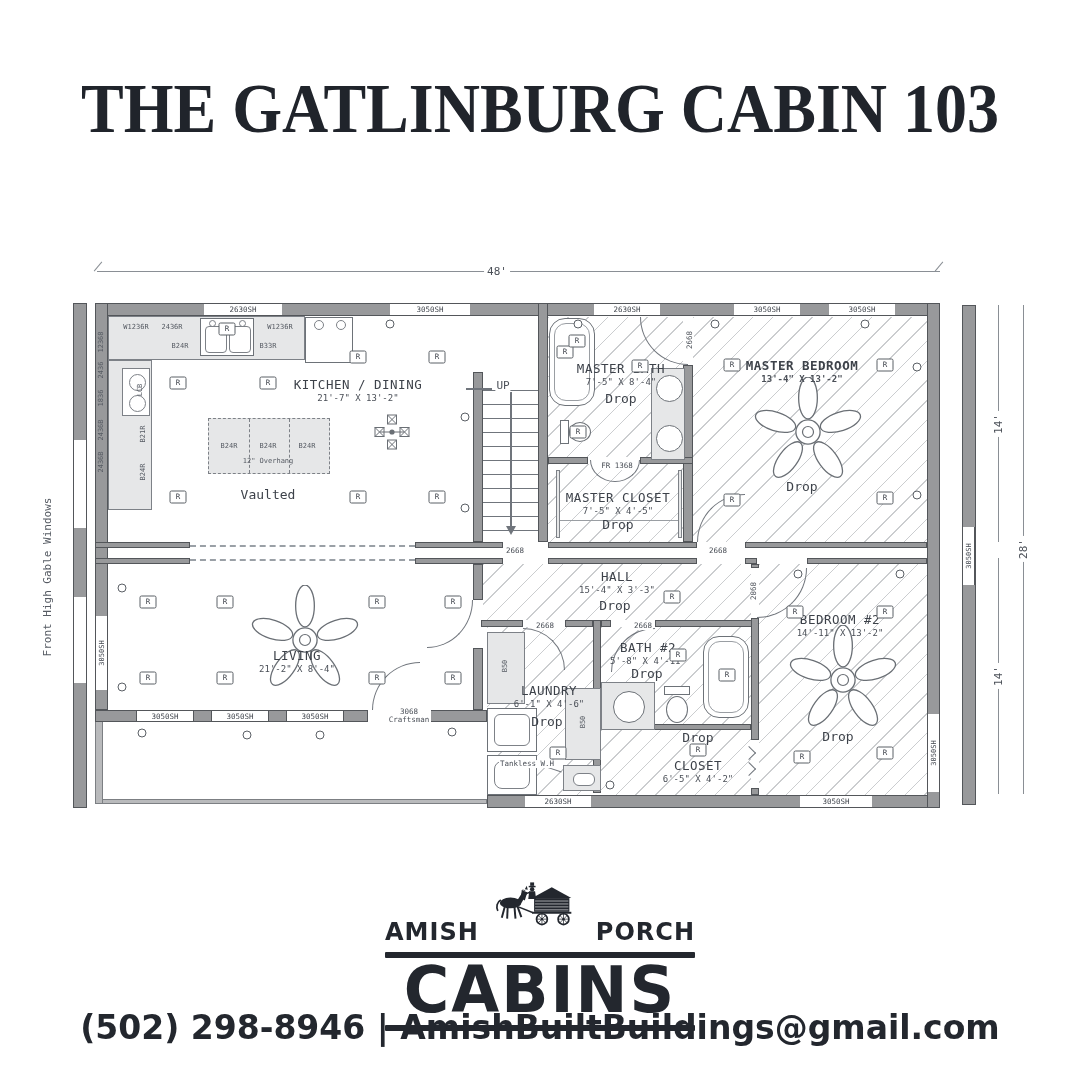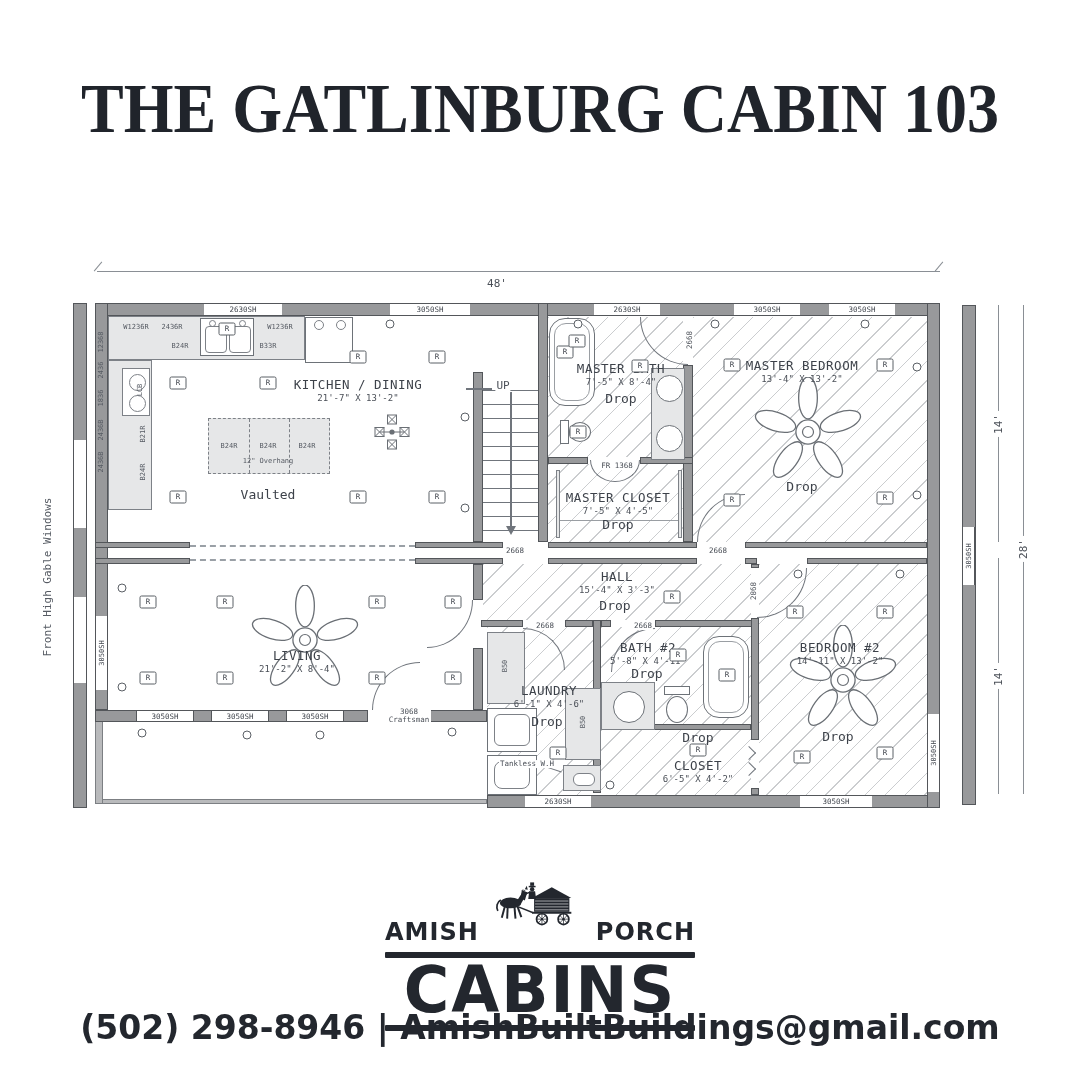--- a/index.html
+++ b/index.html
@@ -199,21 +199,21 @@
     </div>
     <div class="appl" style="left:664px;top:686px;width:26px;height:9px;"></div>
     <div class="appl" style="left:666px;top:696px;width:22px;height:27px;border-radius:50%;"></div>
     <div class="appl" style="left:703px;top:636px;width:46px;height:82px;border-radius:16px;">
       <div style="position:absolute;left:4px;top:4px;right:4px;bottom:4px;border:1px solid #9a9ea3;border-radius:12px;"></div>
     </div>
 
     <div class="dimline" style="left:97px;top:271px;width:843px;height:1px;"></div>
     <div class="dimline" style="left:92px;top:266px;width:12px;height:1px;transform:rotate(-50deg);"></div>
     <div class="dimline" style="left:933px;top:266px;width:12px;height:1px;transform:rotate(-50deg);"></div>
-    <div class="dimlbl" style="left:497px;top:283px;">48'</div>
+    <div class="dimlbl" style="left:497px;top:271px;">48'</div>
     <div class="dimline" style="left:998px;top:305px;width:1px;height:237px;"></div>
     <div class="dimlbl rot" style="left:998px;top:424px;">14'</div>
     <div class="dimline" style="left:998px;top:558px;width:1px;height:236px;"></div>
     <div class="dimlbl rot" style="left:998px;top:676px;">14'</div>
     <div class="dimline" style="left:1023px;top:305px;width:1px;height:489px;"></div>
     <div class="dimlbl rot" style="left:1023px;top:549px;">28'</div>
     <div class="sidenote" style="left:47px;top:577px;">Front High Gable Windows</div>
 
     <div class="rlabel" style="left:358px;top:377px;">
       <div class="rname">KITCHEN / DINING</div>
@@ -226,21 +226,21 @@
       <div class="rdims">7'-5" X 8'-4"</div>
     </div>
     <div class="rnote" style="left:621px;top:391px;">Drop</div>
 
     <div class="rlabel" style="left:618px;top:490px;">
       <div class="rname">MASTER CLOSET</div>
       <div class="rdims">7'-5" X 4'-5"</div>
     </div>
     <div class="rnote" style="left:618px;top:517px;">Drop</div>
 
-    <div class="rlabel" style="left:802px;top:358px;">
+    <div class="rlabel" style="left:802px;top:358px;font-weight:bold;">
       <div class="rname">MASTER BEDROOM</div>
       <div class="rdims">13'-4" X 13'-2"</div>
     </div>
     <div class="rnote" style="left:802px;top:479px;">Drop</div>
 
     <div class="rlabel" style="left:297px;top:648px;">
       <div class="rname">LIVING</div>
       <div class="rdims">21'-2" X 8'-4"</div>
     </div>
 
@@ -261,21 +261,21 @@
       <div class="rdims">5'-8" X 4'-11"</div>
     </div>
     <div class="rnote" style="left:647px;top:666px;">Drop</div>
 
     <div class="rnote" style="left:698px;top:730px;">Drop</div>
     <div class="rlabel" style="left:698px;top:758px;">
       <div class="rname">CLOSET</div>
       <div class="rdims">6'-5" X 4'-2"</div>
     </div>
 
-    <div class="rlabel" style="left:840px;top:612px;margin-top:28px;">
+    <div class="rlabel" style="left:840px;top:612px;">
       <div class="rname">BEDROOM #2</div>
       <div class="rdims">14'-11" X 13'-2"</div>
     </div>
     <div class="rnote" style="left:838px;top:729px;">Drop</div>
 
 
     <svg class="cross-svg" style="left:392px;top:432px;" width="36" height="36" viewBox="0 0 36 36">
       <g stroke="#6a6f75" stroke-width="1" fill="none">
         <rect x="13.5" y="1" width="9" height="9"></rect>
           <rect x="13.5" y="26" width="9" height="9"></rect>

